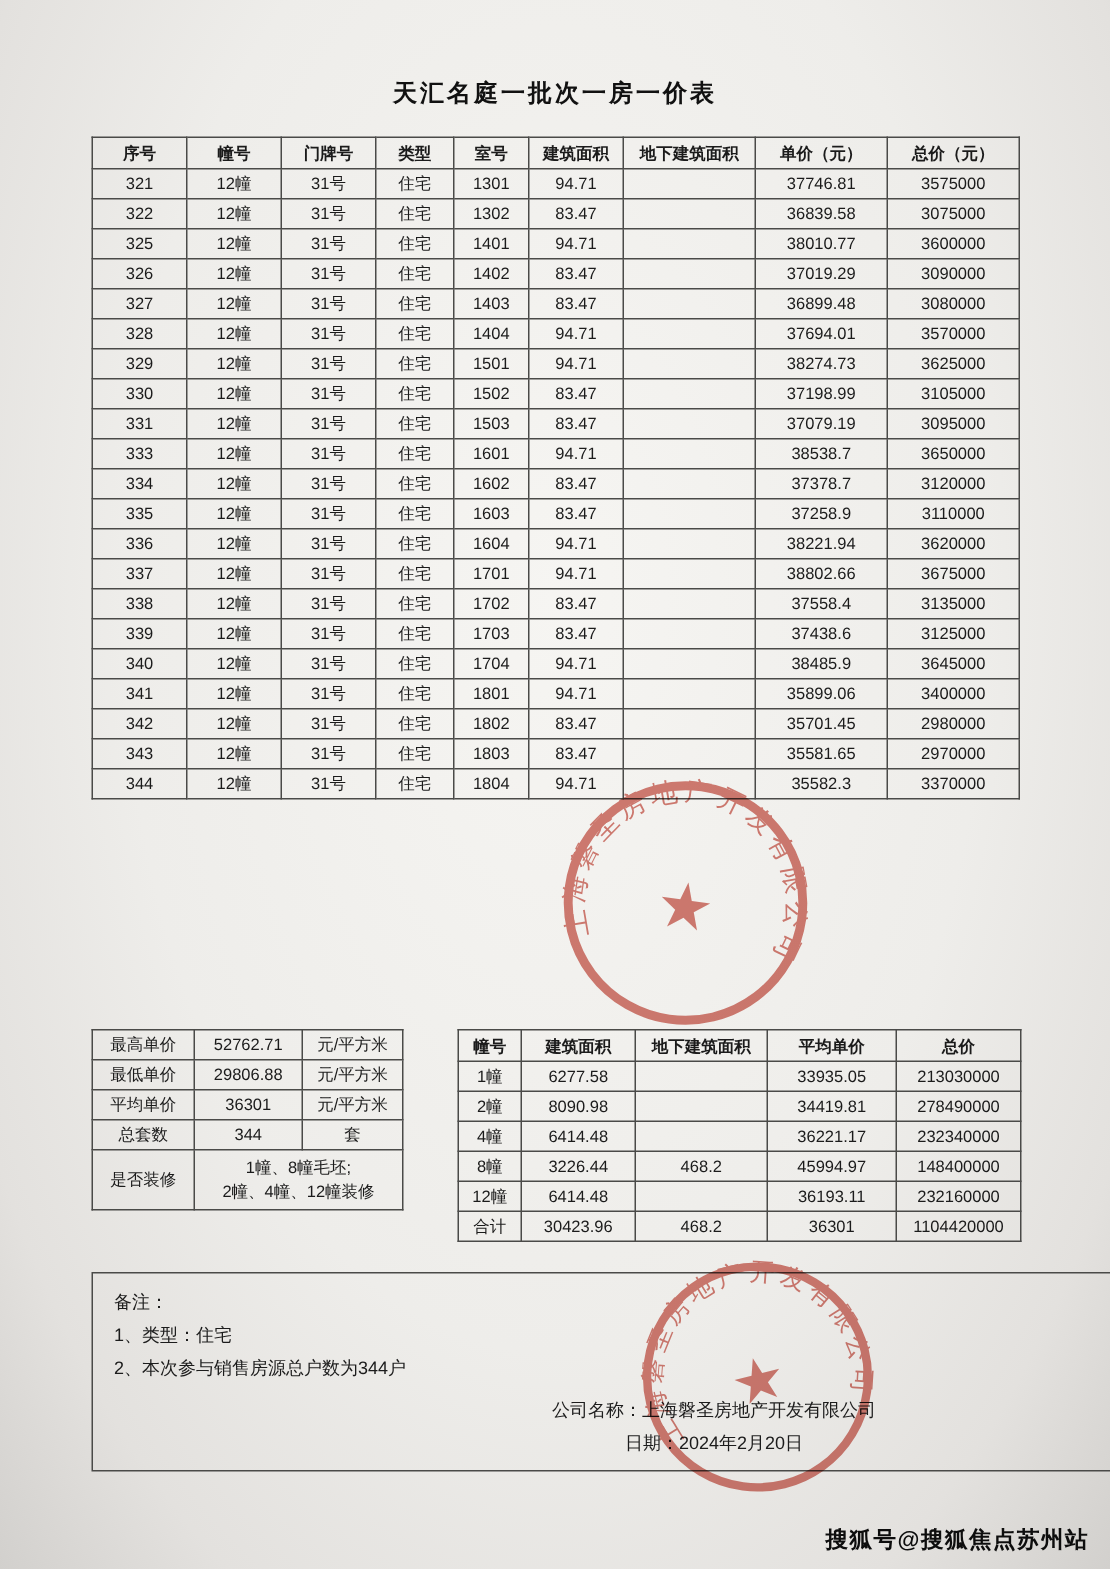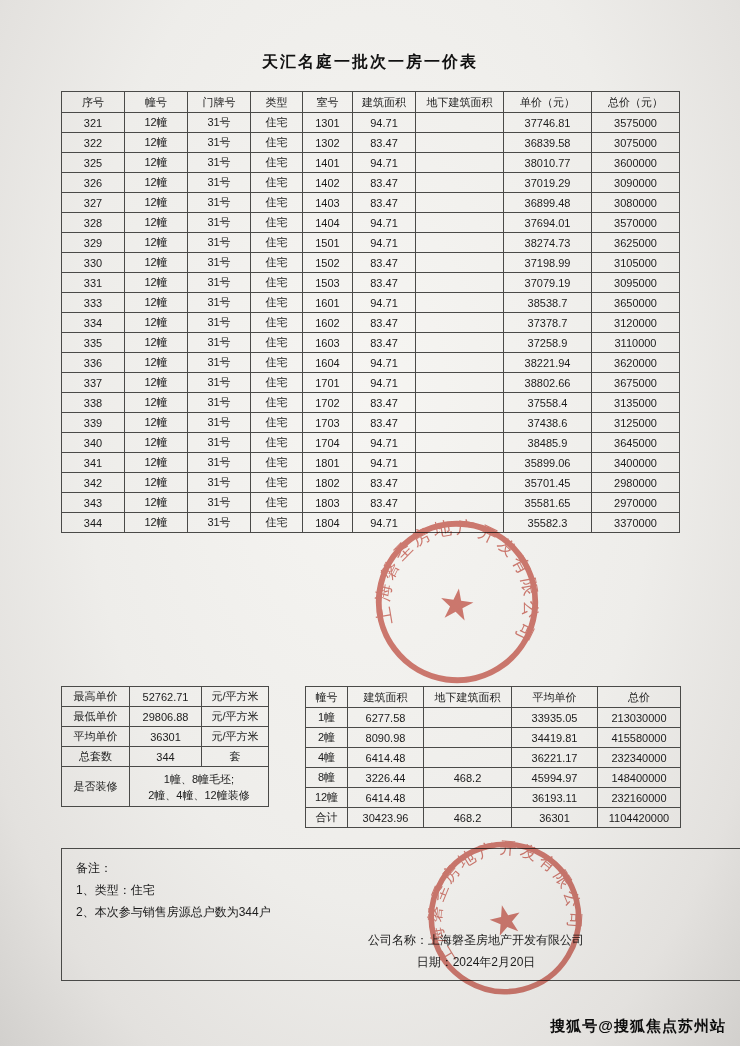--- a/index.html
+++ b/index.html
@@ -19,21 +19,21 @@
     text-align:center; font-size:16px; font-weight:bold; letter-spacing:2px;
     color:#111;
   }
   table { border-collapse:collapse; table-layout:fixed; }
   th, td {
     border:1px solid #4a4a48;
     text-align:center; vertical-align:middle;
     font-size:11px; color:#1b1b1b;
     padding:0 2px; overflow:hidden; white-space:nowrap;
   }
-  th { font-weight:normal; height:21px; }
+  th { font-weight:bold; height:21px; }
   td { height:20px; }
 
   .main-table { position:absolute; left:61px; top:91px; width:618px; }
   .stats-table { position:absolute; left:61px; top:686px; width:207px; }
   .stats-table td { height:20px; }
   .stats-table .deco-cell { height:40px; }
   .stats-table .deco-cell div { line-height:16px; font-size:11px; }
   .building-table { position:absolute; left:305px; top:686px; width:375px; }
 
   .notes-box {
@@ -391,21 +391,21 @@
           <td>6277.58</td>
           <td></td>
           <td>33935.05</td>
           <td>213030000</td>
         </tr>
         <tr>
           <td>2幢</td>
           <td>8090.98</td>
           <td></td>
           <td>34419.81</td>
-          <td>415580000</td>
+          <td>278490000</td>
         </tr>
         <tr>
           <td>4幢</td>
           <td>6414.48</td>
           <td></td>
           <td>36221.17</td>
           <td>232340000</td>
         </tr>
         <tr>
           <td>8幢</td>

